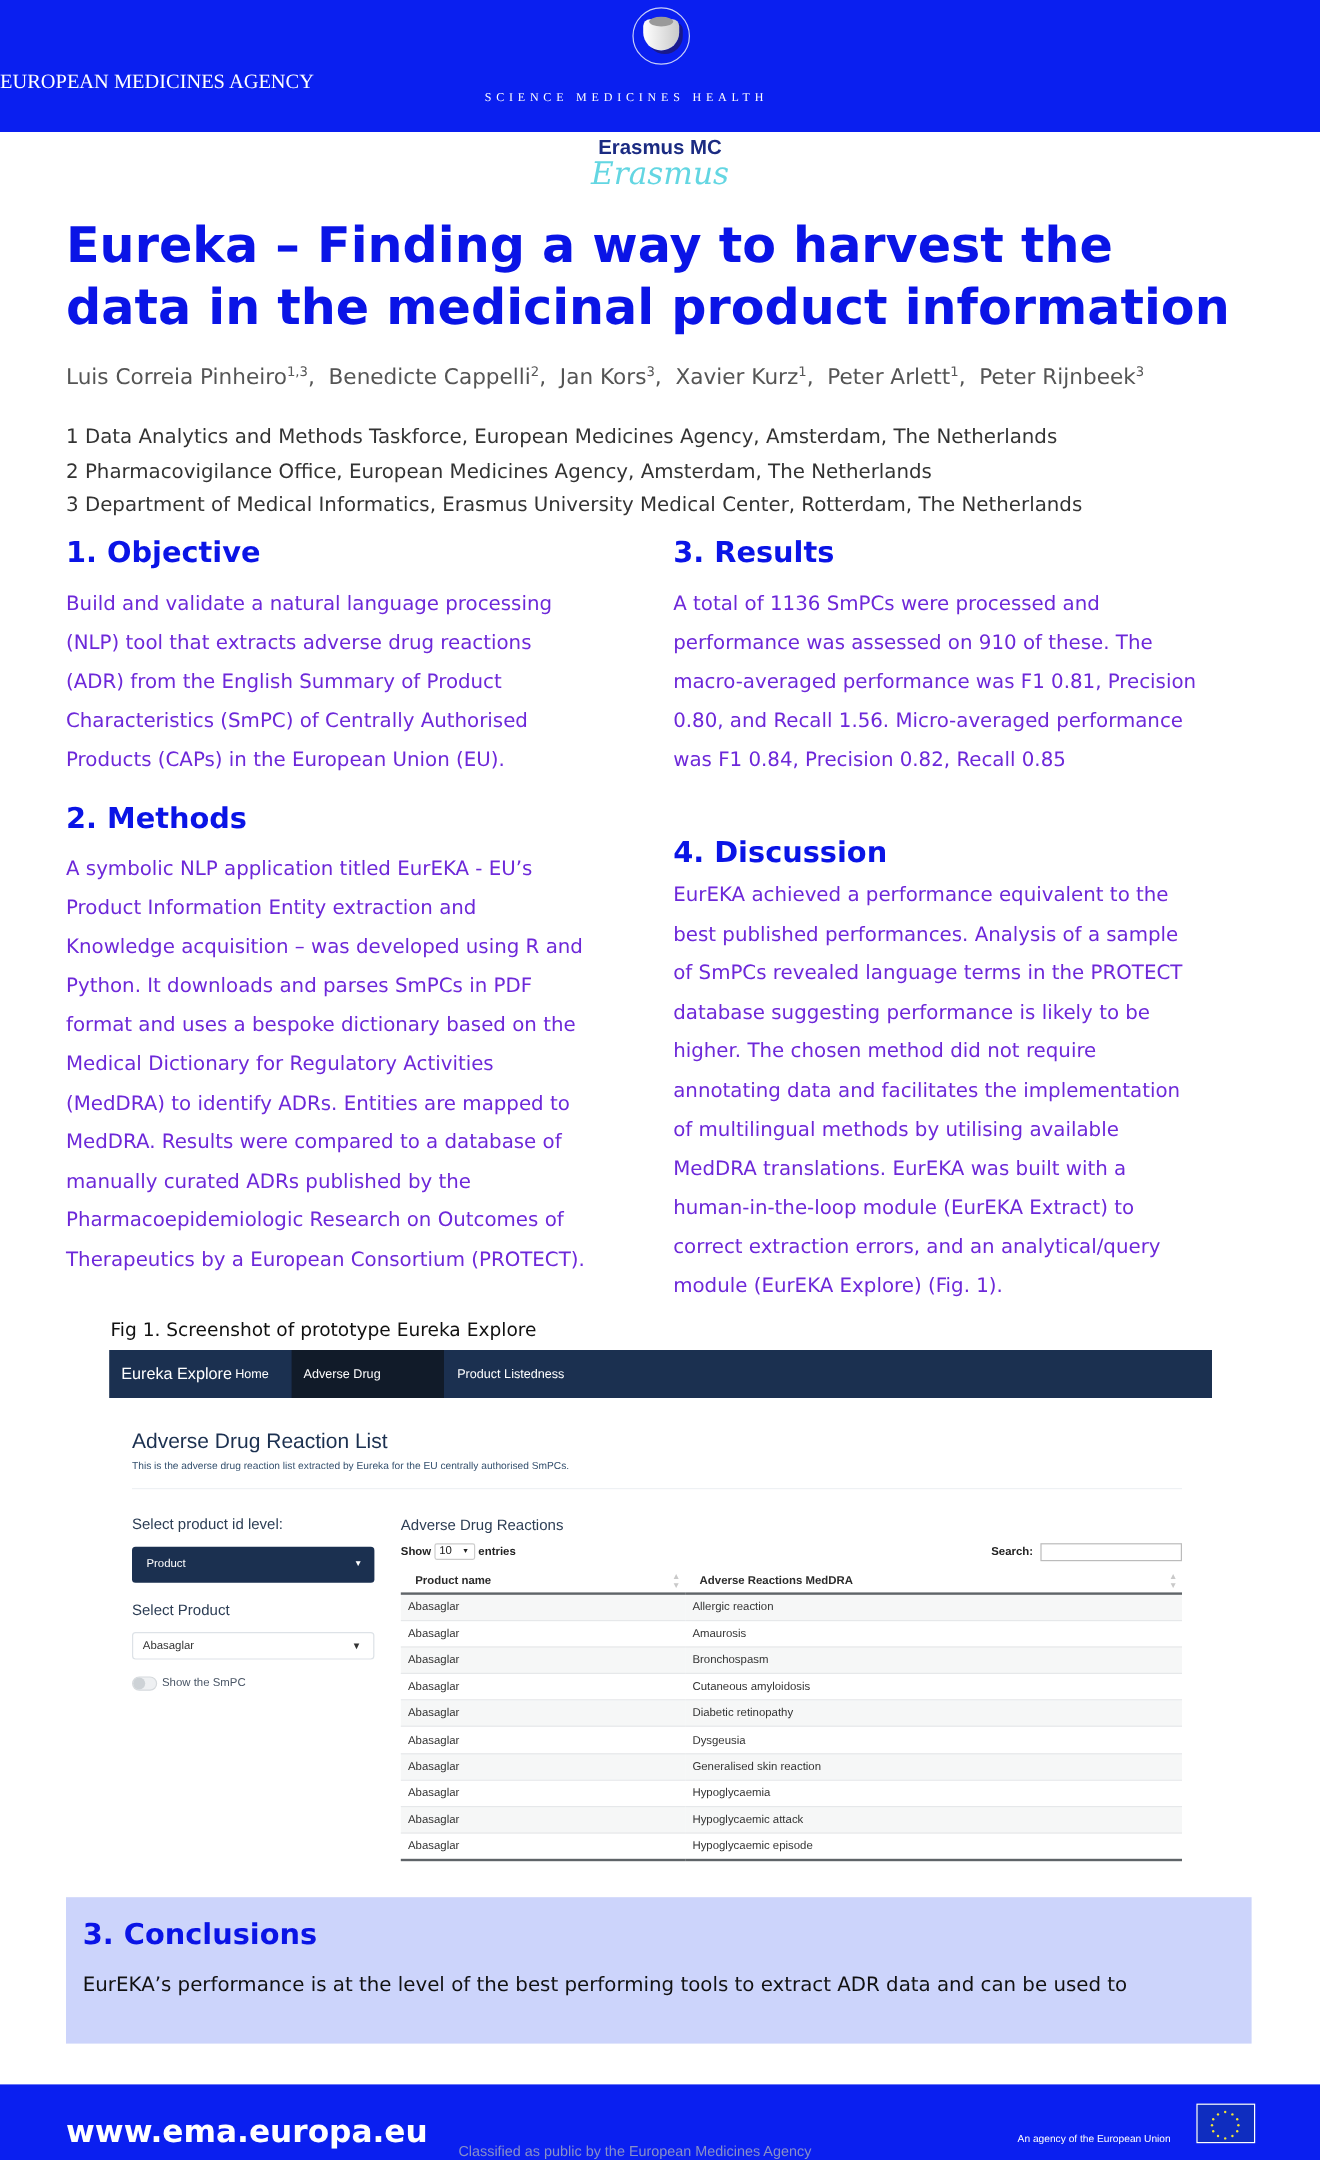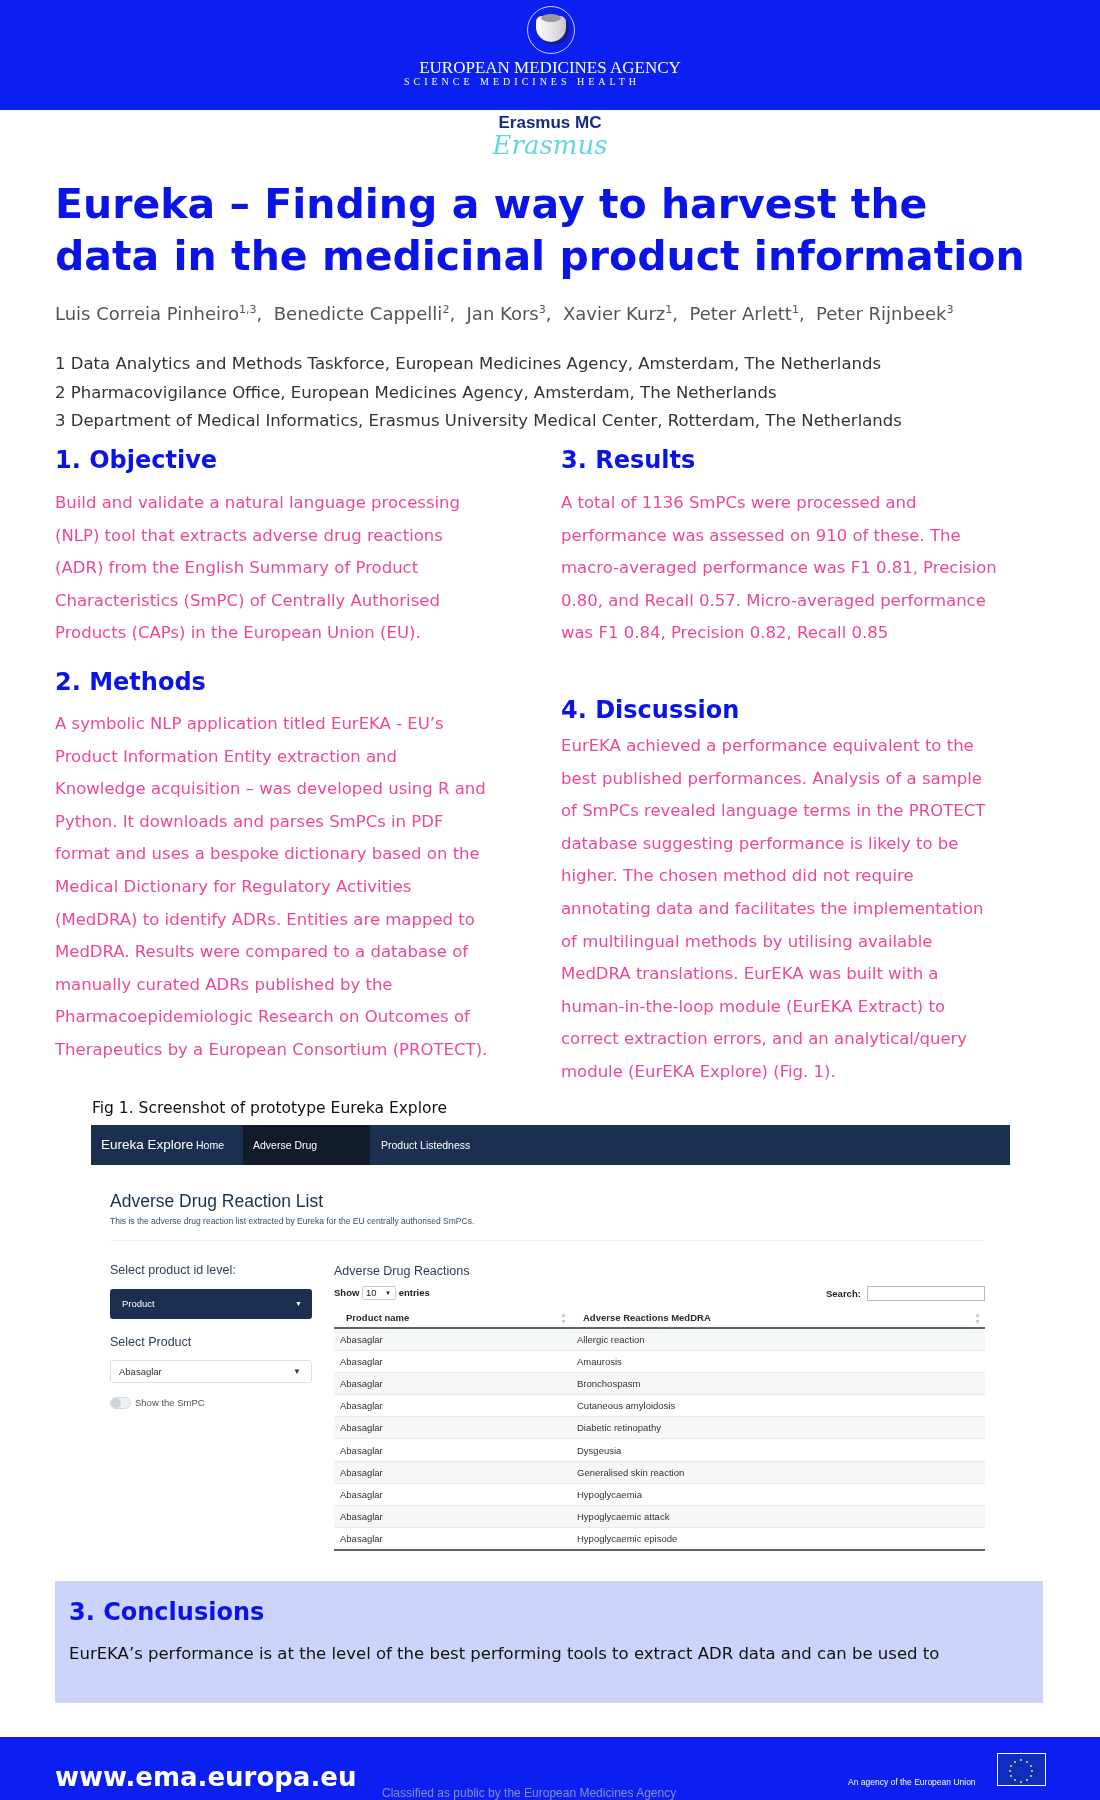--- a/index.html
+++ b/index.html
@@ -5,33 +5,33 @@
   * { box-sizing: border-box; margin: 0; padding: 0; }
   html, body { width: 1100px; height: 1800px; background: #ffffff; overflow: hidden; }
   body { position: relative; font-family: "DejaVu Sans", sans-serif; color: #111; }
   .abs { position: absolute; }
 
   
   .header { left: 0; top: 0; width: 1100px; height: 110px; background: #0a1ff0; }
   .logo-circle { left: 527px; top: 6px; width: 48px; height: 48px; border-radius: 50%; border: 1.5px solid #c8cff8; }
   .logo-bowl { left: 536px; top: 16px; width: 30px; height: 26px; background: linear-gradient(90deg,#ffffff,#c9c9c9); border-radius: 6px 6px 16px 16px; box-shadow: 3px 3px 0 #1a1a8c; }
   .logo-bowl-top { left: 541px; top: 14px; width: 20px; height: 8px; border-radius: 50%; background: #9a9a9a; }
-  .ema-name { left: 0; top: 58px; width: 1100px; text-align: center; font-family: "Liberation Serif", serif; color: #ffffff; font-size: 17px; letter-spacing: 0px; }
+  .ema-name { left: 0; top: 58px; width: 1100px; font-family: "Liberation Serif", serif; color: #ffffff; font-size: 17px; letter-spacing: 0px; }
   .ema-tag { left: 0; top: 76px; width: 1044px; text-align: center; font-family: "Liberation Serif", serif; color: #ffffff; font-size: 10px; letter-spacing: 4px; }
 
   .erasmus { left: 0; top: 113px; width: 1100px; text-align: center; font-family: "Liberation Sans", sans-serif; font-weight: bold; color: #1b2b82; font-size: 17px; }
   .erasmus-sig { left: 0; top: 130px; width: 1100px; text-align: center; font-family: "DejaVu Serif", serif; font-style: italic; color: #63d6e2; font-size: 26px; }
 
   .title { left: 55px; top: 178px; width: 1010px; font-family: "DejaVu Sans", sans-serif; font-weight: bold; color: #0a14e6; font-size: 41px; line-height: 52px; }
   .authors { left: 55px; top: 298px; width: 1000px; font-family: "DejaVu Sans", sans-serif; color: #555; font-size: 18px; line-height: 24px; }
   .authors sup { font-size: 11px; }
   .affil { left: 55px; width: 1000px; font-family: "DejaVu Sans", sans-serif; color: #333; font-size: 16.5px; line-height: 20px; }
 
   .sec-h { font-family: "DejaVu Sans", sans-serif; font-weight: bold; color: #0a14e6; font-size: 24px; line-height: 30px; }
-  .sec-body { font-family: "DejaVu Sans", sans-serif; color: #ec4899; font-size: 16.5px; line-height: 32.6px; width: 490px; }
+  .sec-body { font-family: "DejaVu Sans", sans-serif; color: #6d28d9; font-size: 16.5px; line-height: 32.6px; width: 490px; }
 
   .fig-caption { left: 92px; top: 1099px; font-size: 15.5px; color: #111; }
 
   
   .nav { left: 91px; top: 1125px; width: 919px; height: 40px; background: #1b3050; font-family: "Liberation Sans", sans-serif; }
   .nav-brand { left: 10px; top: 0; height: 40px; line-height: 40px; color: #fff; font-size: 13.5px; }
   .nav-item { top: 0; height: 40px; line-height: 40px; color: #fff; font-size: 10.5px; padding: 0 10px; }
   .nav-item.active { background: #111b29; }
 
   .app-title { left: 110px; top: 1191px; font-family: "Liberation Sans", sans-serif; color: #1b3050; font-size: 17.5px; }
@@ -111,21 +111,21 @@
   <div>(ADR) from the English Summary of Product</div>
   <div>Characteristics (SmPC) of Centrally Authorised</div>
   <div>Products (CAPs) in the European Union (EU).</div>
 </div>
 
 <div class="abs sec-h" style="left:561px; top:445px;">3. Results</div>
 <div class="abs sec-body" style="left:561px; top:487px; width:500px;">
   <div>A total of 1136 SmPCs were processed and</div>
   <div>performance was assessed on 910 of these. The</div>
   <div>macro-averaged performance was F1 0.81, Precision</div>
-  <div>0.80, and Recall 0.57. Micro-averaged performance</div>
+  <div>0.80, and Recall 1.56. Micro-averaged performance</div>
   <div>was F1 0.84, Precision 0.82, Recall 0.85</div>
 </div>
 
 <div class="abs sec-h" style="left:55px; top:667px;">2. Methods</div>
 <div class="abs sec-body" style="left:55px; top:708px; width:500px;">
   <div>A symbolic NLP application titled EurEKA - EU’s</div>
   <div>Product Information Entity extraction and</div>
   <div>Knowledge acquisition – was developed using R and</div>
   <div>Python. It downloads and parses SmPCs in PDF</div>
   <div>format and uses a bespoke dictionary based on the</div>

